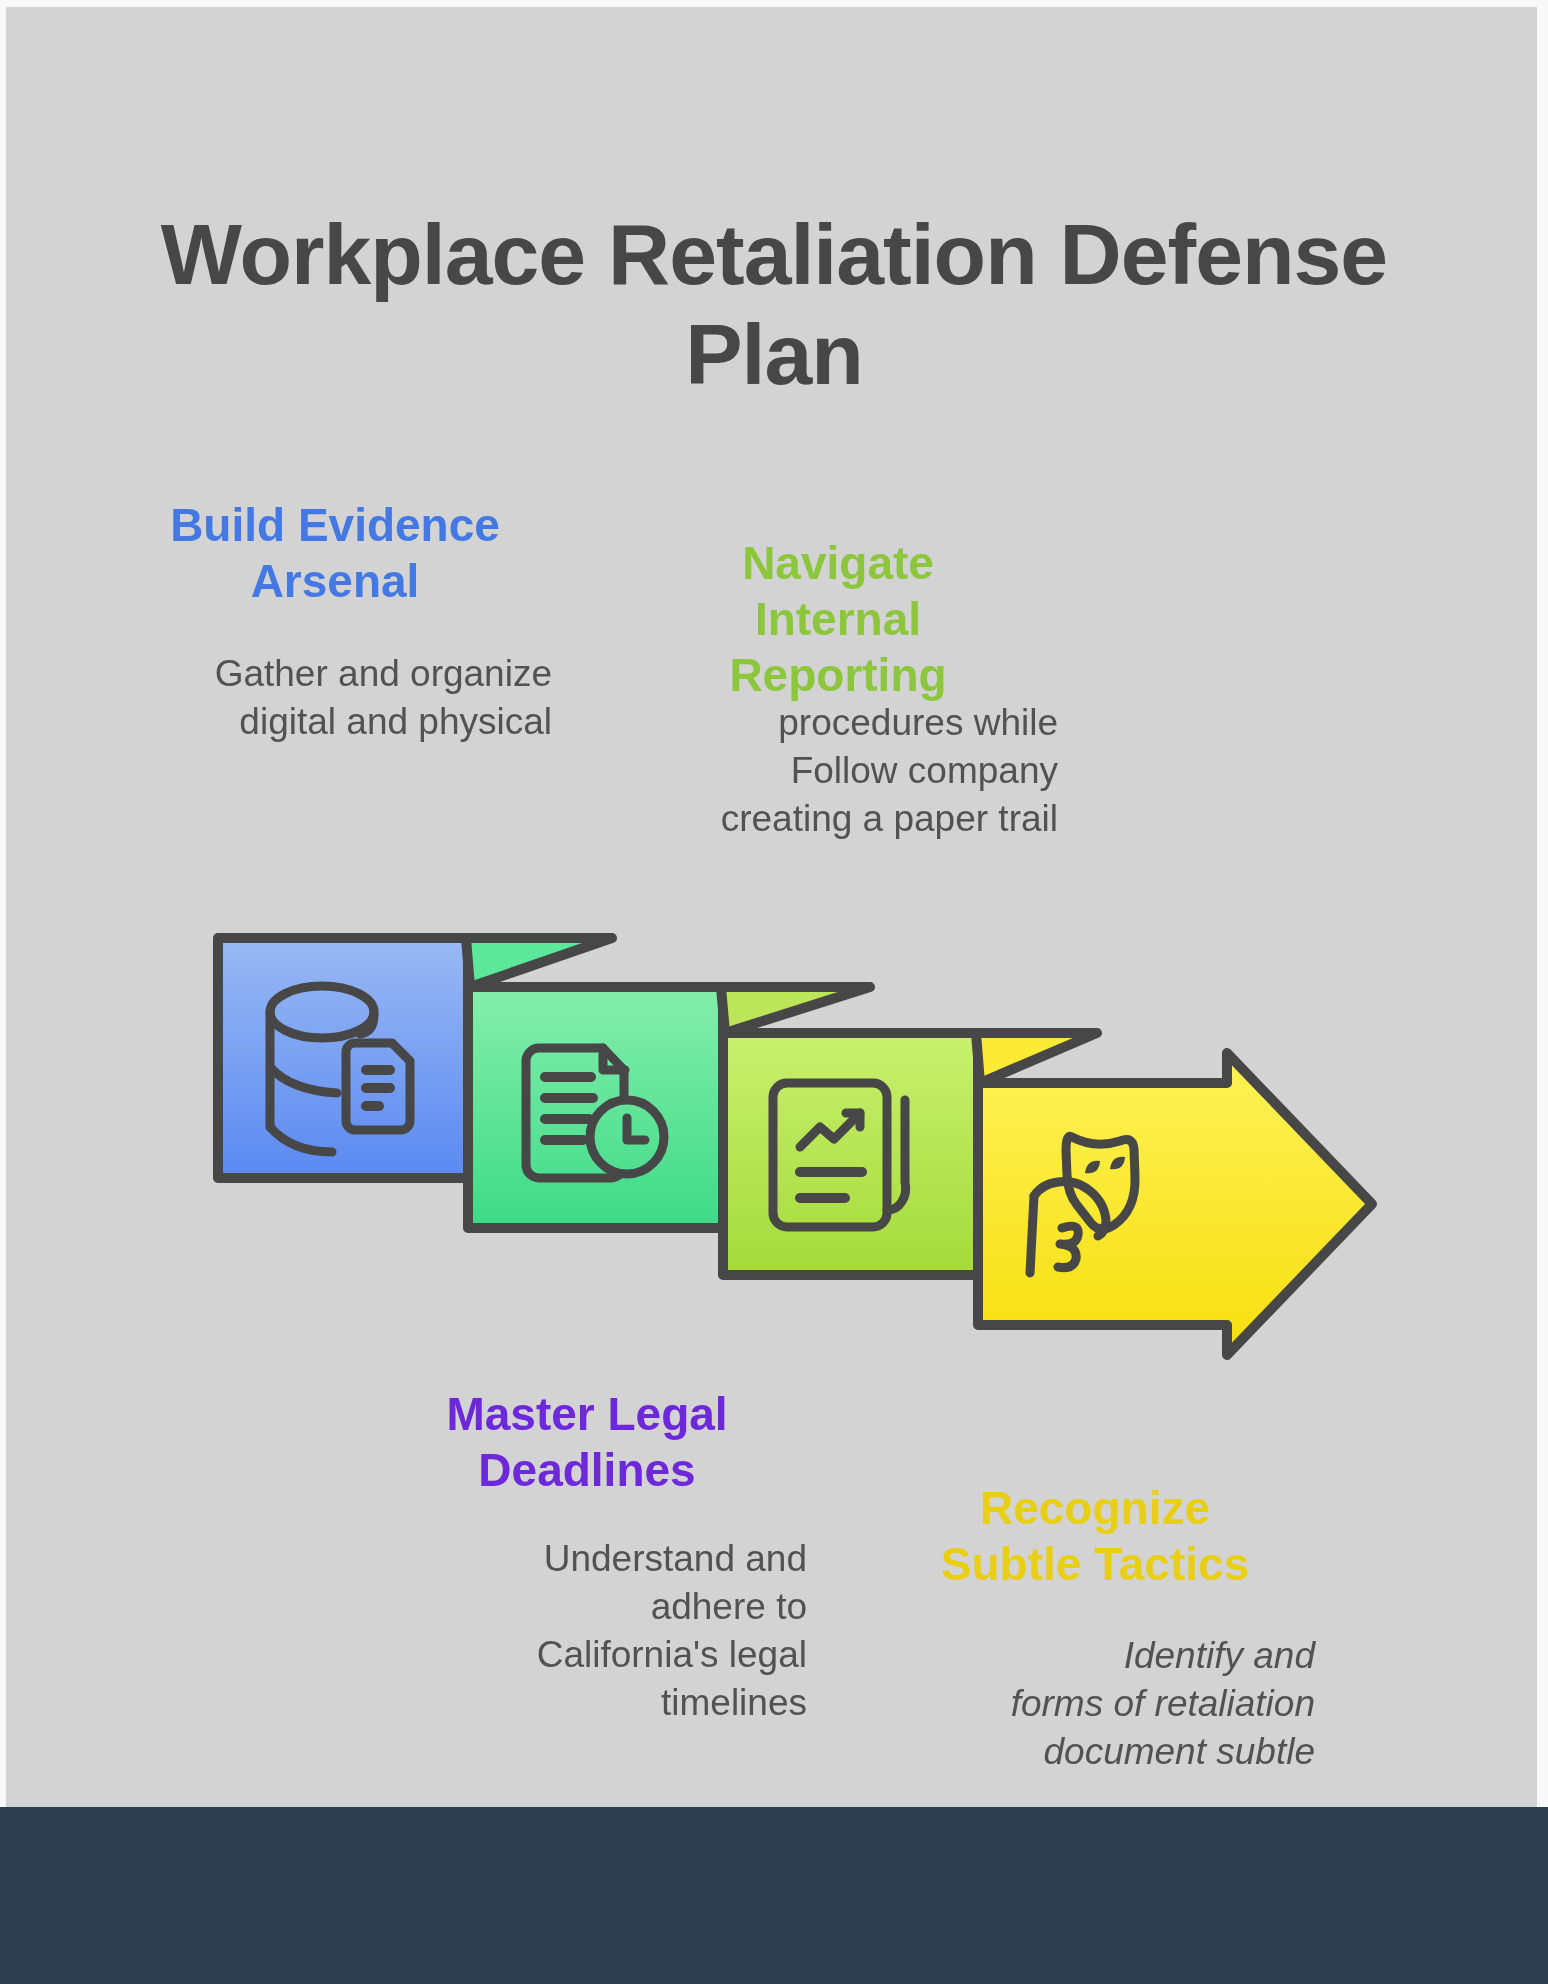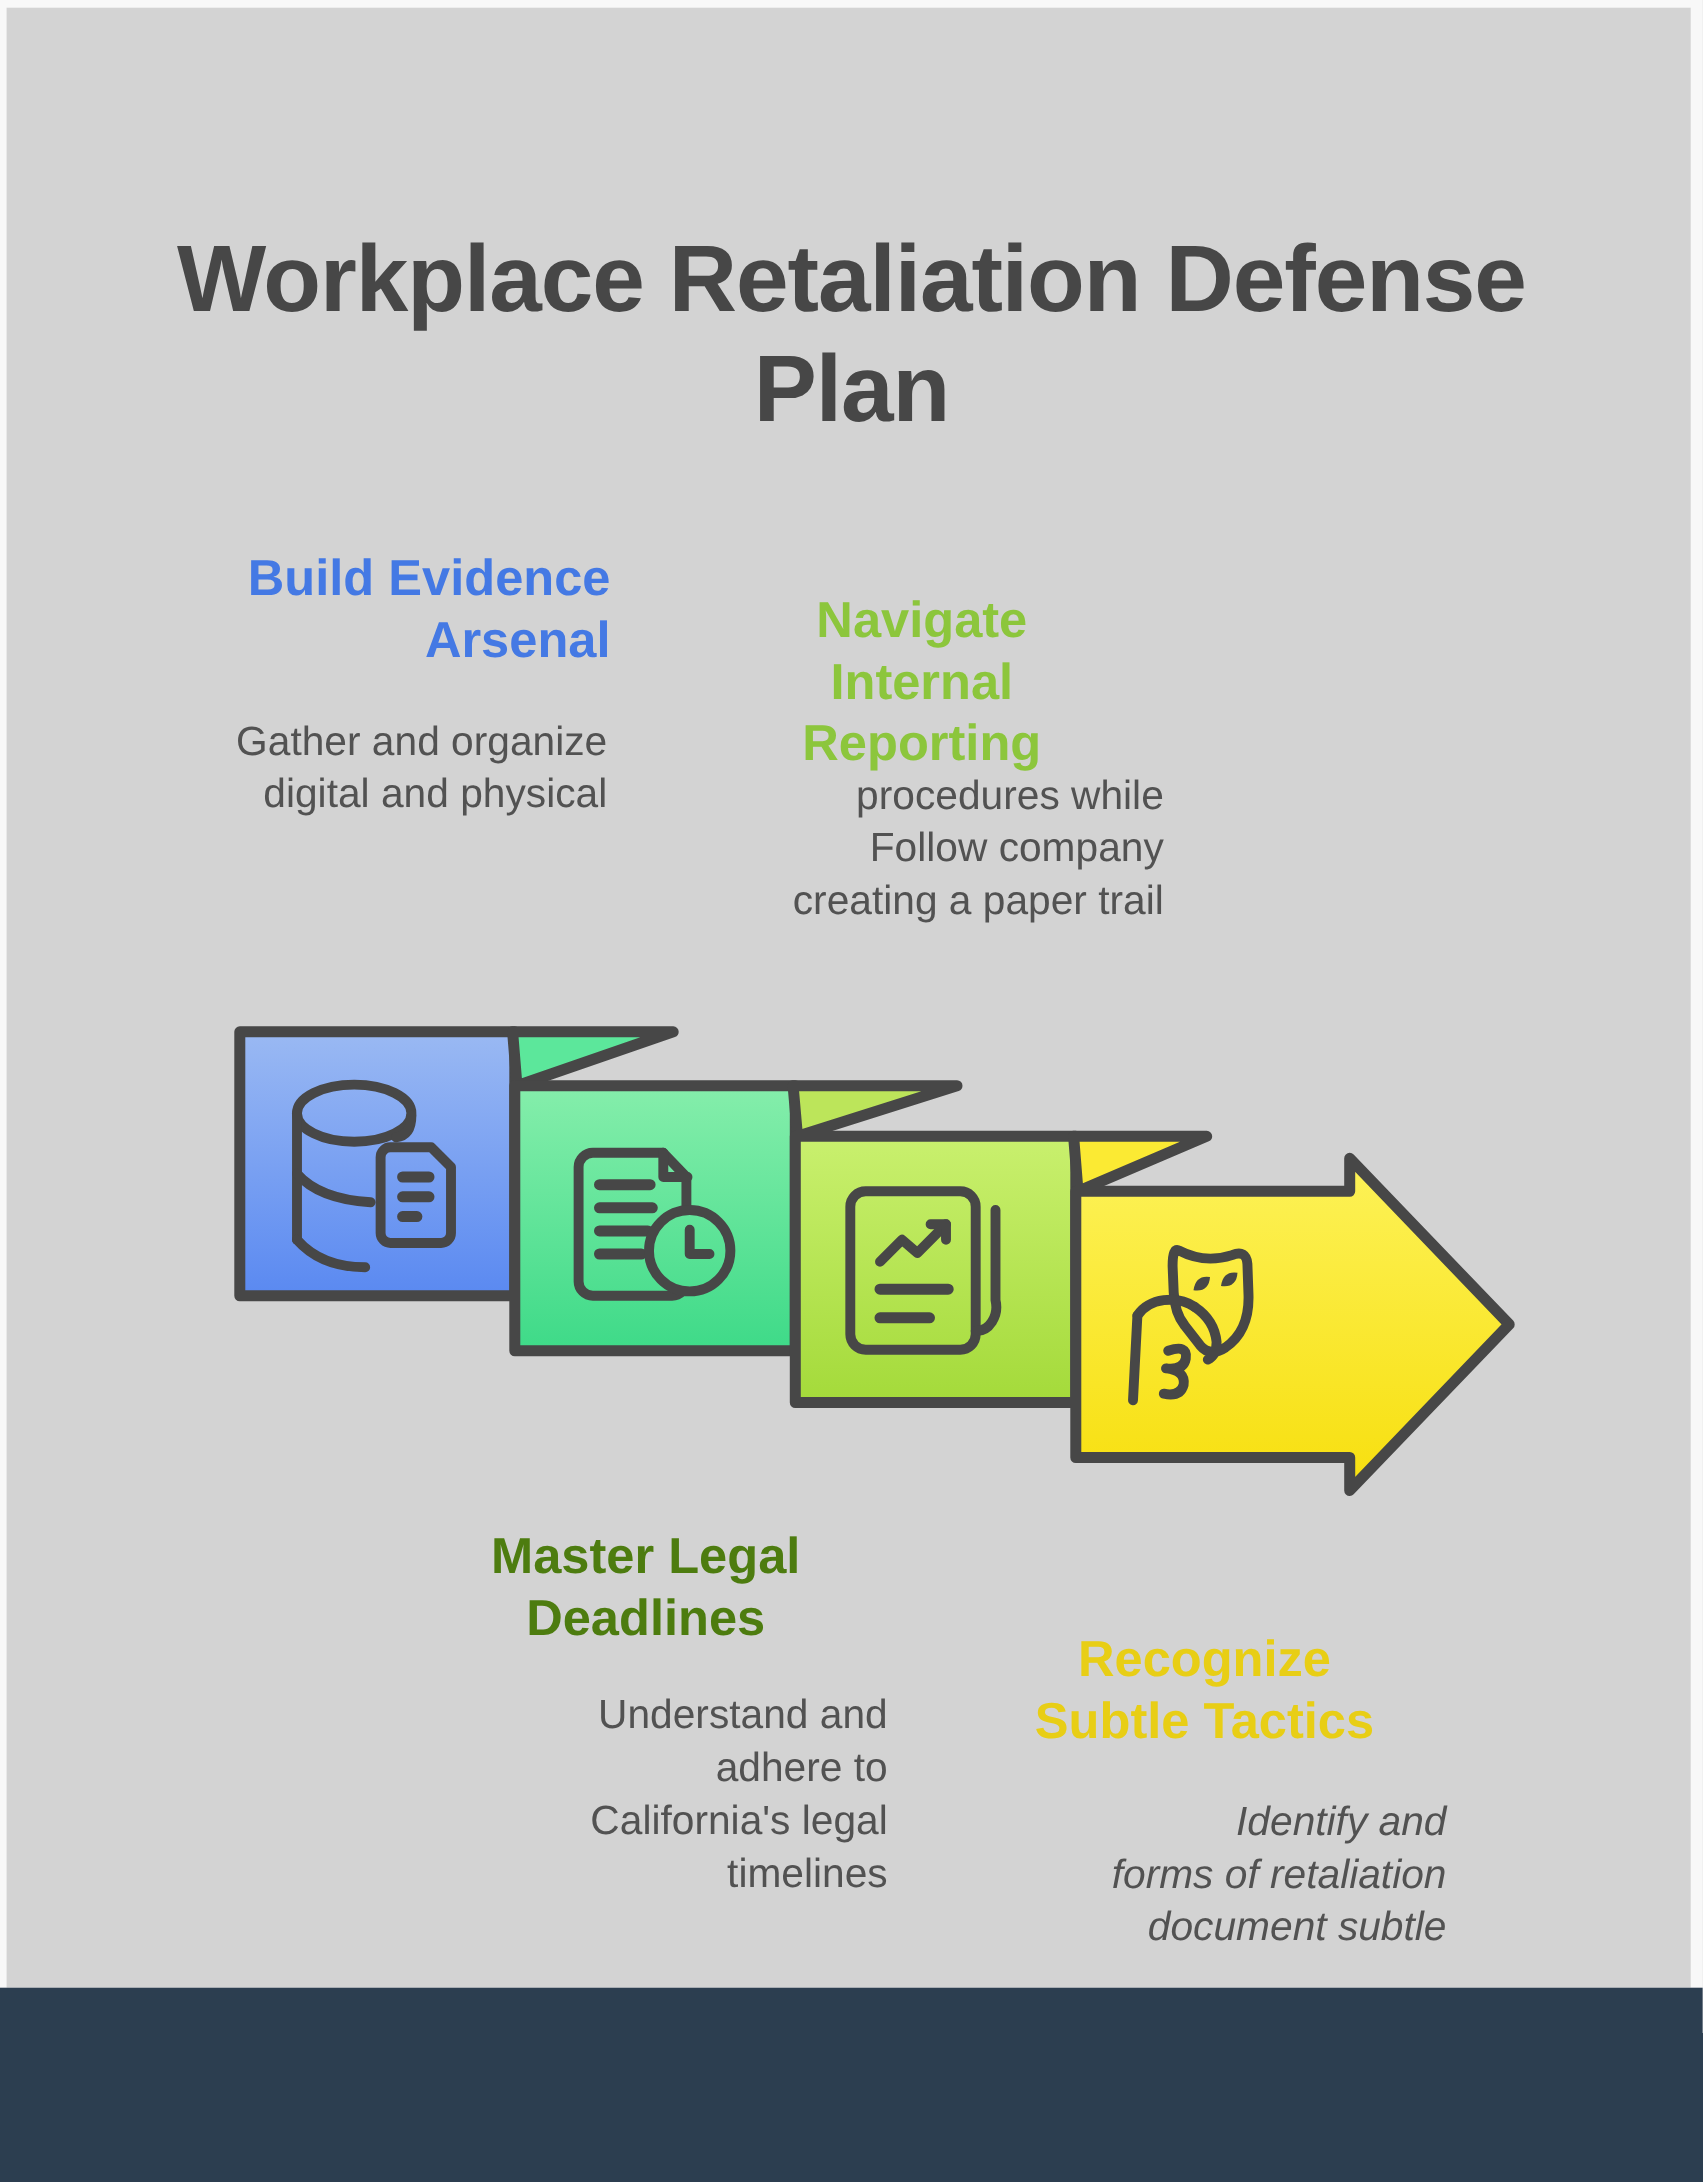--- a/index.html
+++ b/index.html
@@ -41,41 +41,41 @@
 </head>
 <body>
 
 <div class="canvas" style="background: rgb(211, 211, 211);"></div>
 
 <div class="title" style="color: rgb(71, 71, 71);">
   <div>Workplace Retaliation Defense</div>
   <div>Plan</div>
 </div>
 
-<div class="heading h1" style="color: rgb(68, 121, 228); text-align: right;">
+<div class="heading h1" style="color: rgb(68, 121, 228);">
   <div>Build Evidence</div>
   <div>Arsenal</div>
 </div>
 <div class="body-text b1" style="color: rgb(82, 82, 82);">
   <div>Gather and organize</div>
   <div>digital and physical</div>
 </div>
 
 <div class="heading h2" style="color: rgb(140, 198, 60); margin-top: 40px;">
   <div>Navigate</div>
   <div>Internal</div>
   <div>Reporting</div>
 </div>
 <div class="body-text b2" style="color: rgb(82, 82, 82);">
   <div>procedures while</div>
   <div>Follow company</div>
   <div>creating a paper trail</div>
 </div>
 
-<div class="heading h3" style="color: #4d7c0f;">
+<div class="heading h3" style="color: #6d28d9;">
   <div>Master Legal</div>
   <div>Deadlines</div>
 </div>
 <div class="body-text b3" style="color: rgb(82, 82, 82);">
   <div>Understand and</div>
   <div>adhere to</div>
   <div>California's legal</div>
   <div>timelines</div>
 </div>
 

